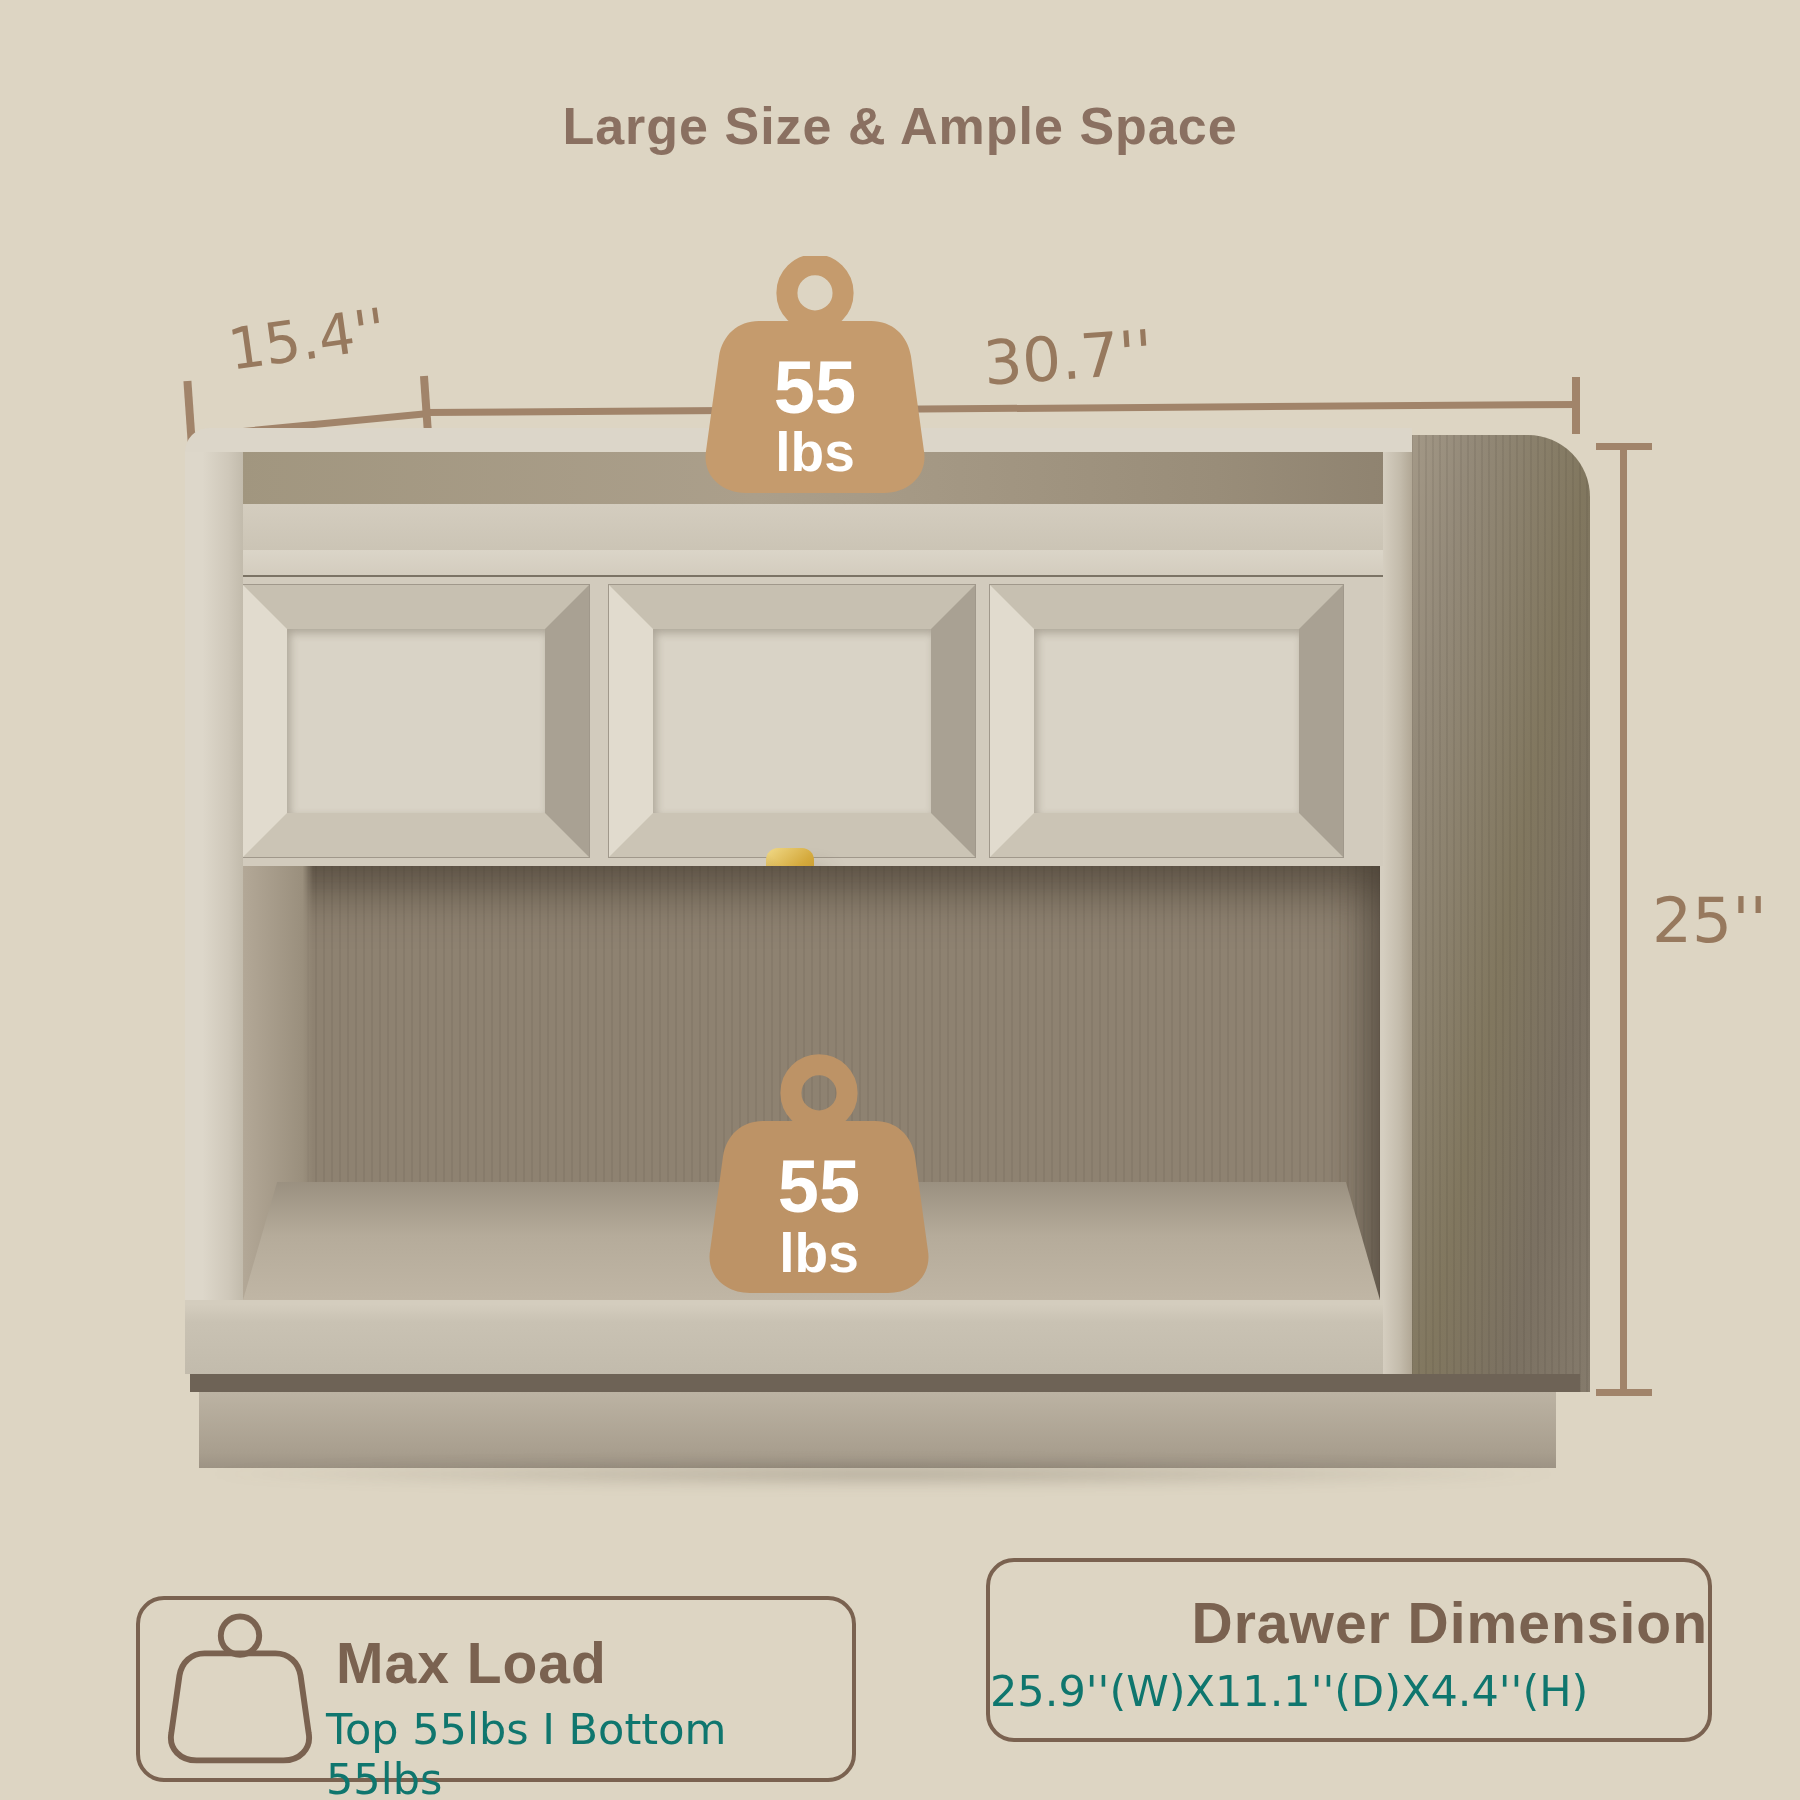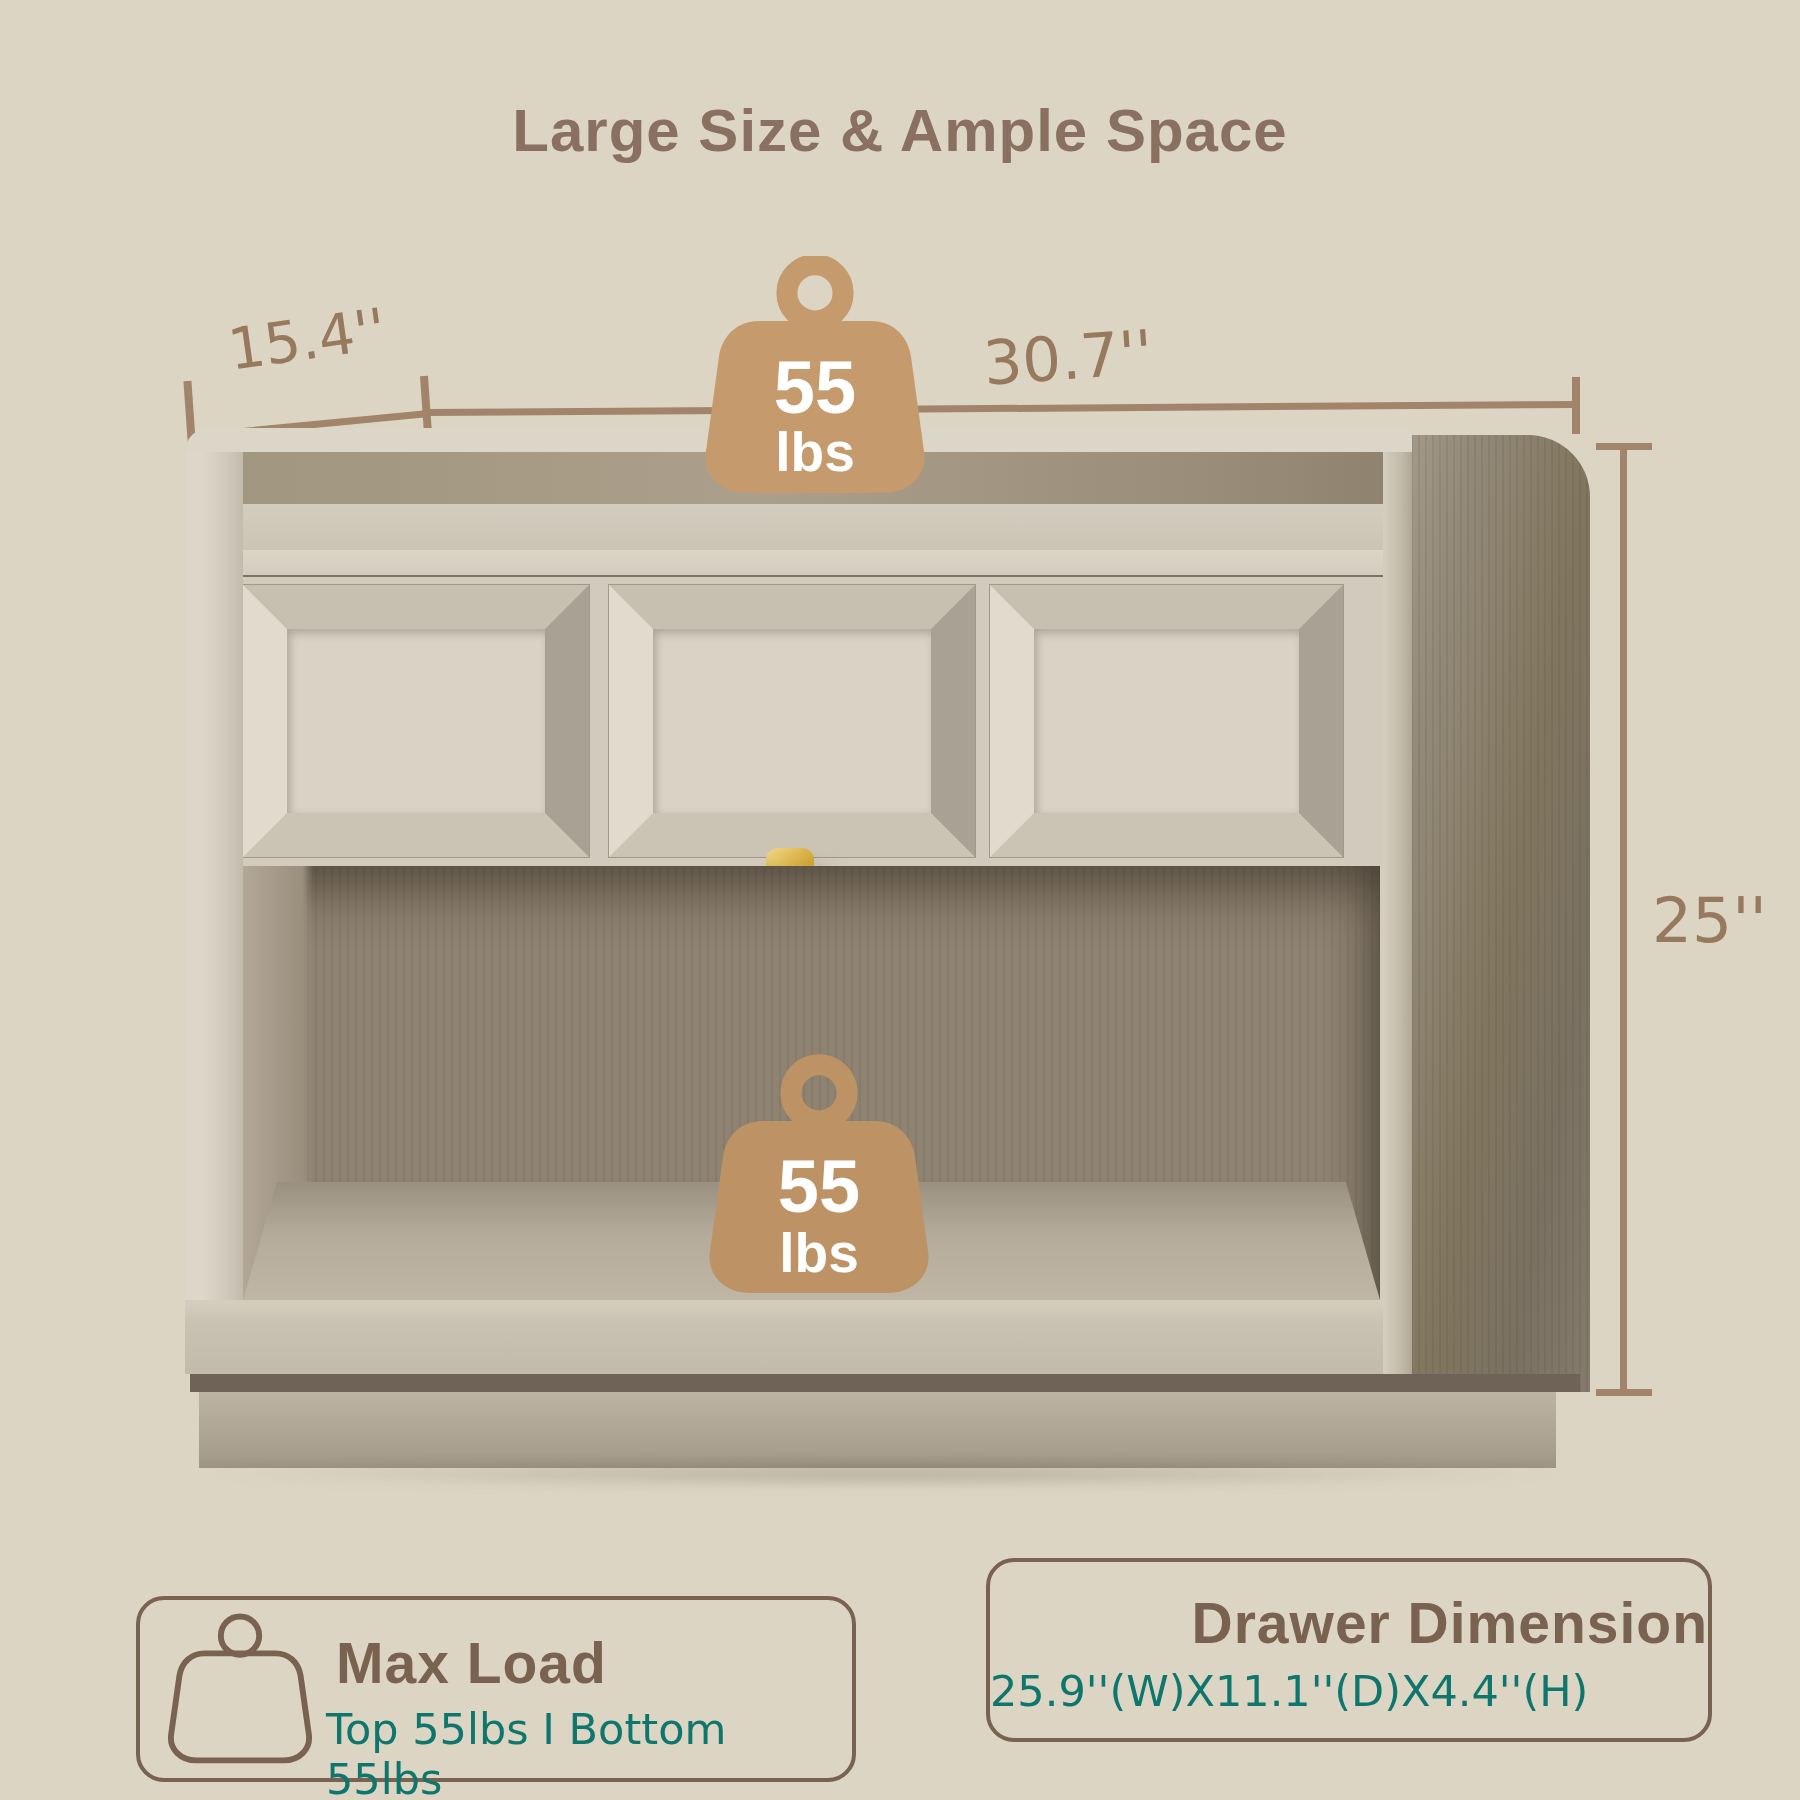--- a/index.html
+++ b/index.html
@@ -2,21 +2,21 @@
 <html><head>
 <meta charset="utf-8">
 <style>
   html,body{margin:0;padding:0;background:#ddd5c3;}
   .stage{position:relative;width:1800px;height:1800px;background:#ddd5c3;overflow:hidden;
          font-family:"Liberation Sans",sans-serif;}
   .abs{position:absolute;}
 
   
   .title{left:0;top:96px;width:1800px;text-align:center;
-         font-size:60px;font-weight:700;letter-spacing:1px;color:#8a7061;}
+         font-size:52px;font-weight:700;letter-spacing:1px;color:#8a7061;}
 
   
   .dim{background:#a1846a;}
   .dim-label{color:#97795e;font-family:"DejaVu Sans",sans-serif;font-weight:400;}
   .lbl-15{left:182px;top:306px;width:250px;text-align:center;font-size:57px;transform:rotate(-8deg);}
   .lbl-30{left:938px;top:322px;width:260px;text-align:center;font-size:61px;transform:rotate(-4deg);}
   .lbl-25{left:1652px;top:884px;width:160px;font-size:63px;}
   .seg1{left:190px;top:433px;width:240px;height:7px;transform:rotate(-5.5deg);transform-origin:left center;}
   .seg2{left:426px;top:409px;width:1152px;height:7px;transform:rotate(-0.4deg);transform-origin:left center;}
   .tickL{left:186px;top:381px;width:8px;height:74px;transform:rotate(-4deg);}

